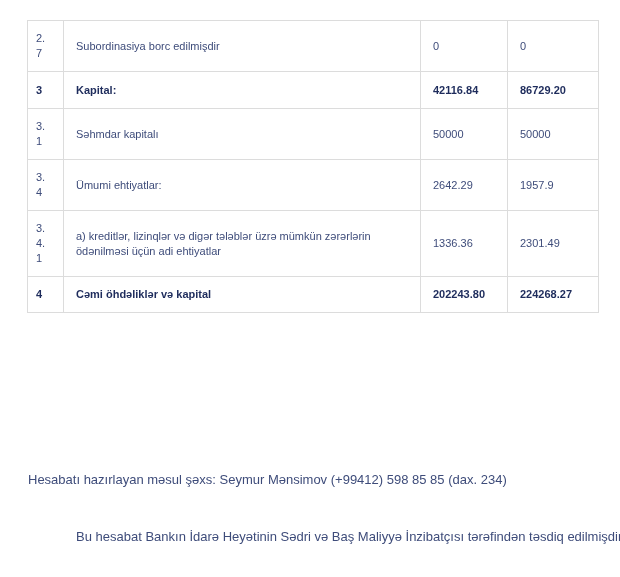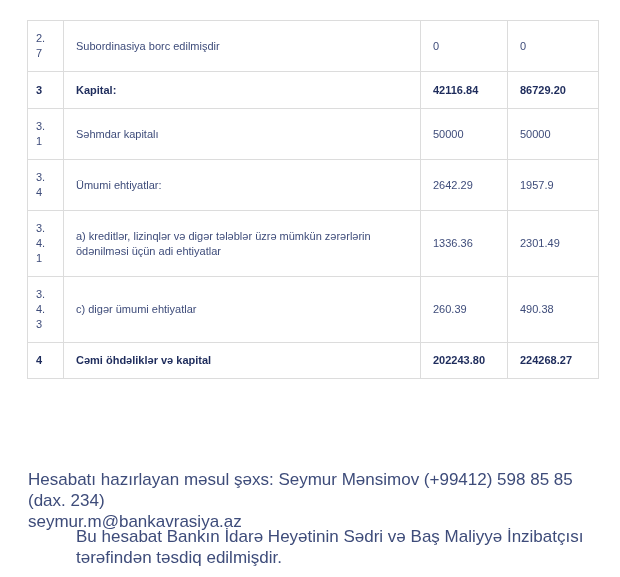--- a/index.html
+++ b/index.html
@@ -39,21 +39,21 @@
   table.report tr { height: 37px; }
   table.report tr.tall { height: 52px; }
   table.report tr.short { height: 36px; }
   table.report tr.bold td {
     font-weight: bold;
     color: #1e2c5c;
   }
   .footer-block {
     position: absolute;
     left: 28px;
-    font-size: 17px;
+    font-size: 13px;
     line-height: 21px;
     color: #3e4c7a;
   }
   #footer-preparer { top: 469px; width: 560px; }
   #footer-approval { top: 526px; width: 580px; margin-left: 48px; }
 </style>
 </head>
 <body>
 
 <div class="page">
@@ -89,37 +89,30 @@
         <td class="c-label">Ümumi ehtiyatlar:</td>
         <td class="c-val">2642.29</td>
         <td class="c-val">1957.9</td>
       </tr>
       <tr class="tall">
         <td class="c-no">3.4.1</td>
         <td class="c-label">a) kreditlər, lizinqlər və digər tələblər üzrə mümkün zərərlərin ödənilməsi üçün adi ehtiyatlar</td>
         <td class="c-val">1336.36</td>
         <td class="c-val">2301.49</td>
       </tr>
-      <tr>
-        <td class="c-no">3.4.3</td>
-        <td class="c-label">c) digər ümumi ehtiyatlar</td>
-        <td class="c-val">260.39</td>
-        <td class="c-val">490.38</td>
-      </tr>
       <tr class="bold short">
         <td class="c-no">4</td>
         <td class="c-label">Cəmi öhdəliklər və kapital</td>
         <td class="c-val">202243.80</td>
         <td class="c-val">224268.27</td>
       </tr>
     </tbody>
   </table>
 
   <div class="footer-block" id="footer-preparer">
     <div>Hesabatı hazırlayan məsul şəxs: Seymur Mənsimov (+99412) 598 85 85 (dax. 234)</div>
-    <div>seymur.m@bankavrasiya.az</div>
   </div>
 
   <div class="footer-block" id="footer-approval">
     <div>Bu hesabat Bankın İdarə Heyətinin Sədri və Baş Maliyyə İnzibatçısı tərəfindən təsdiq edilmişdir.</div>
   </div>
 
 </div>
 
 </body></html>

